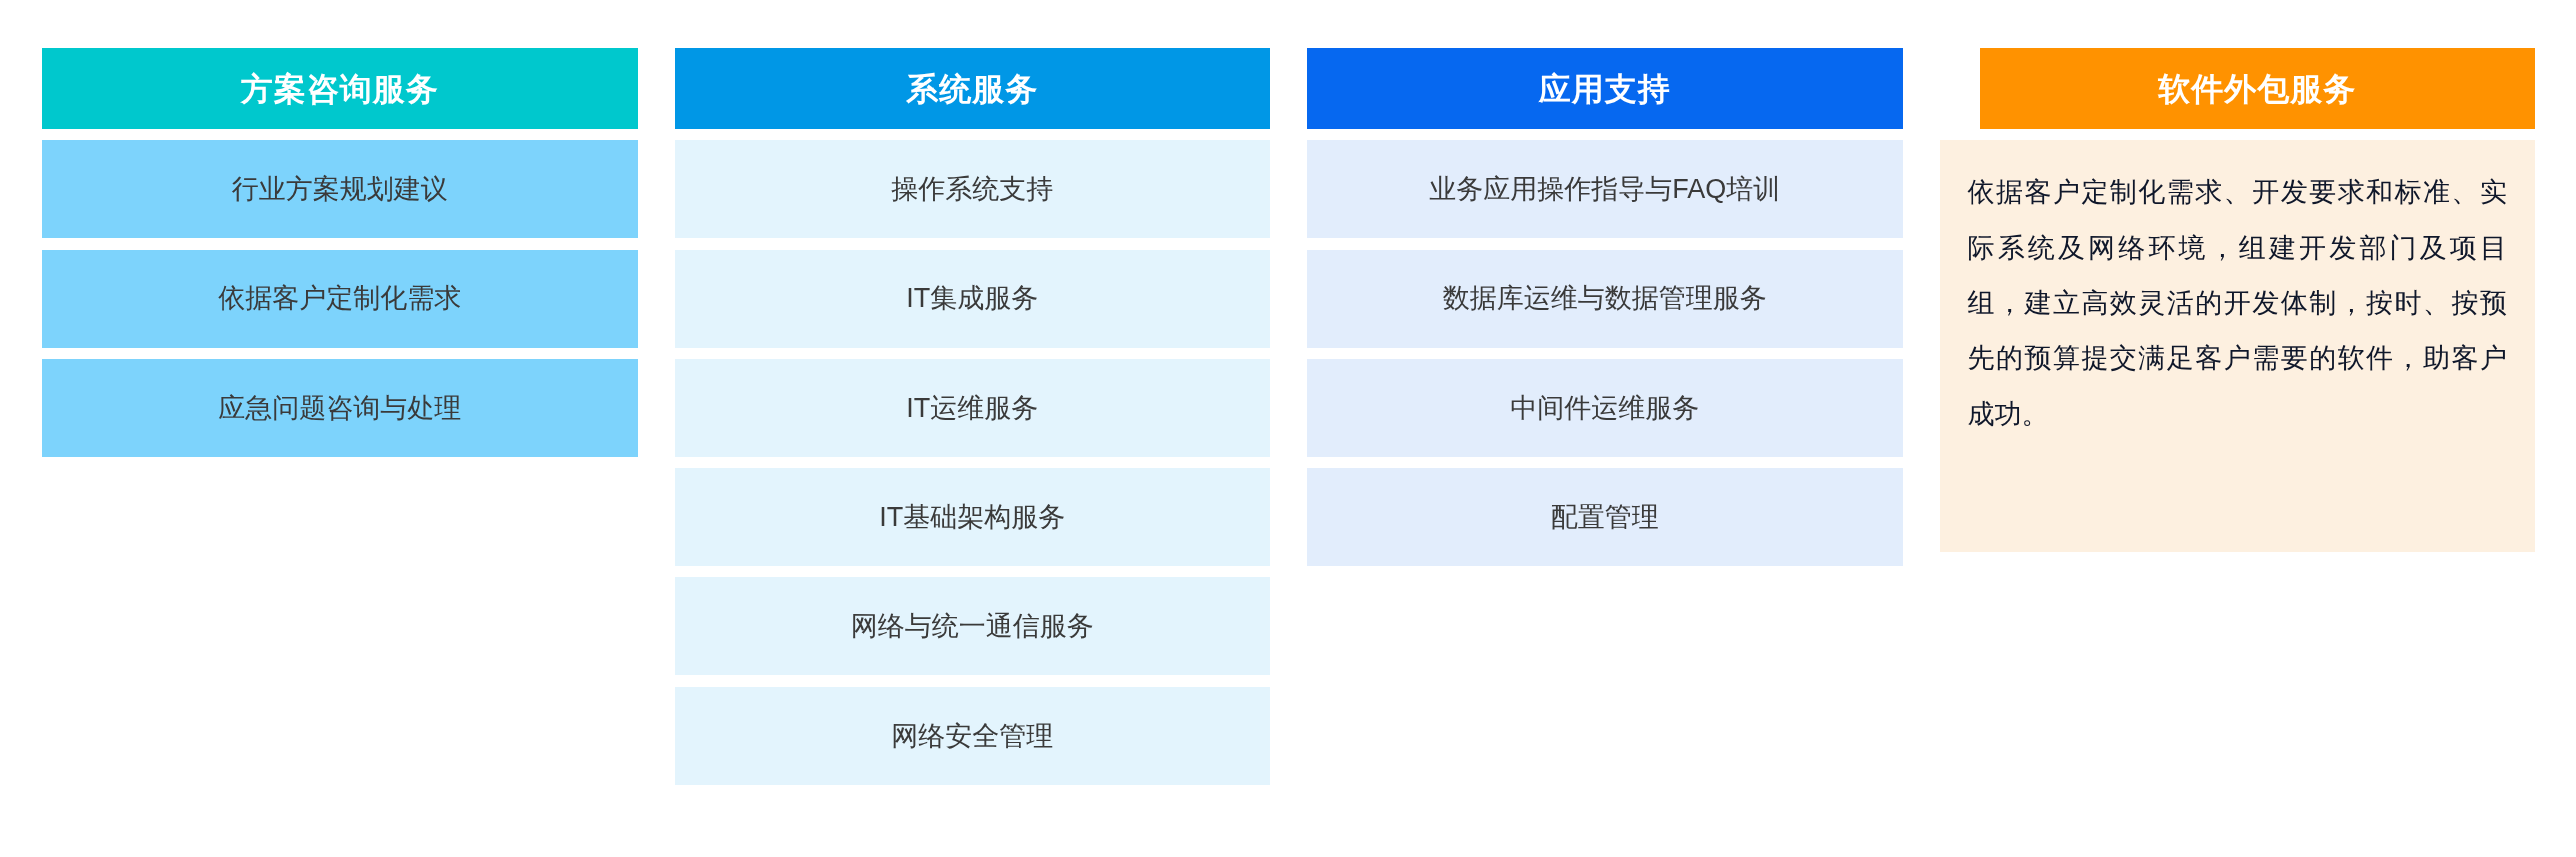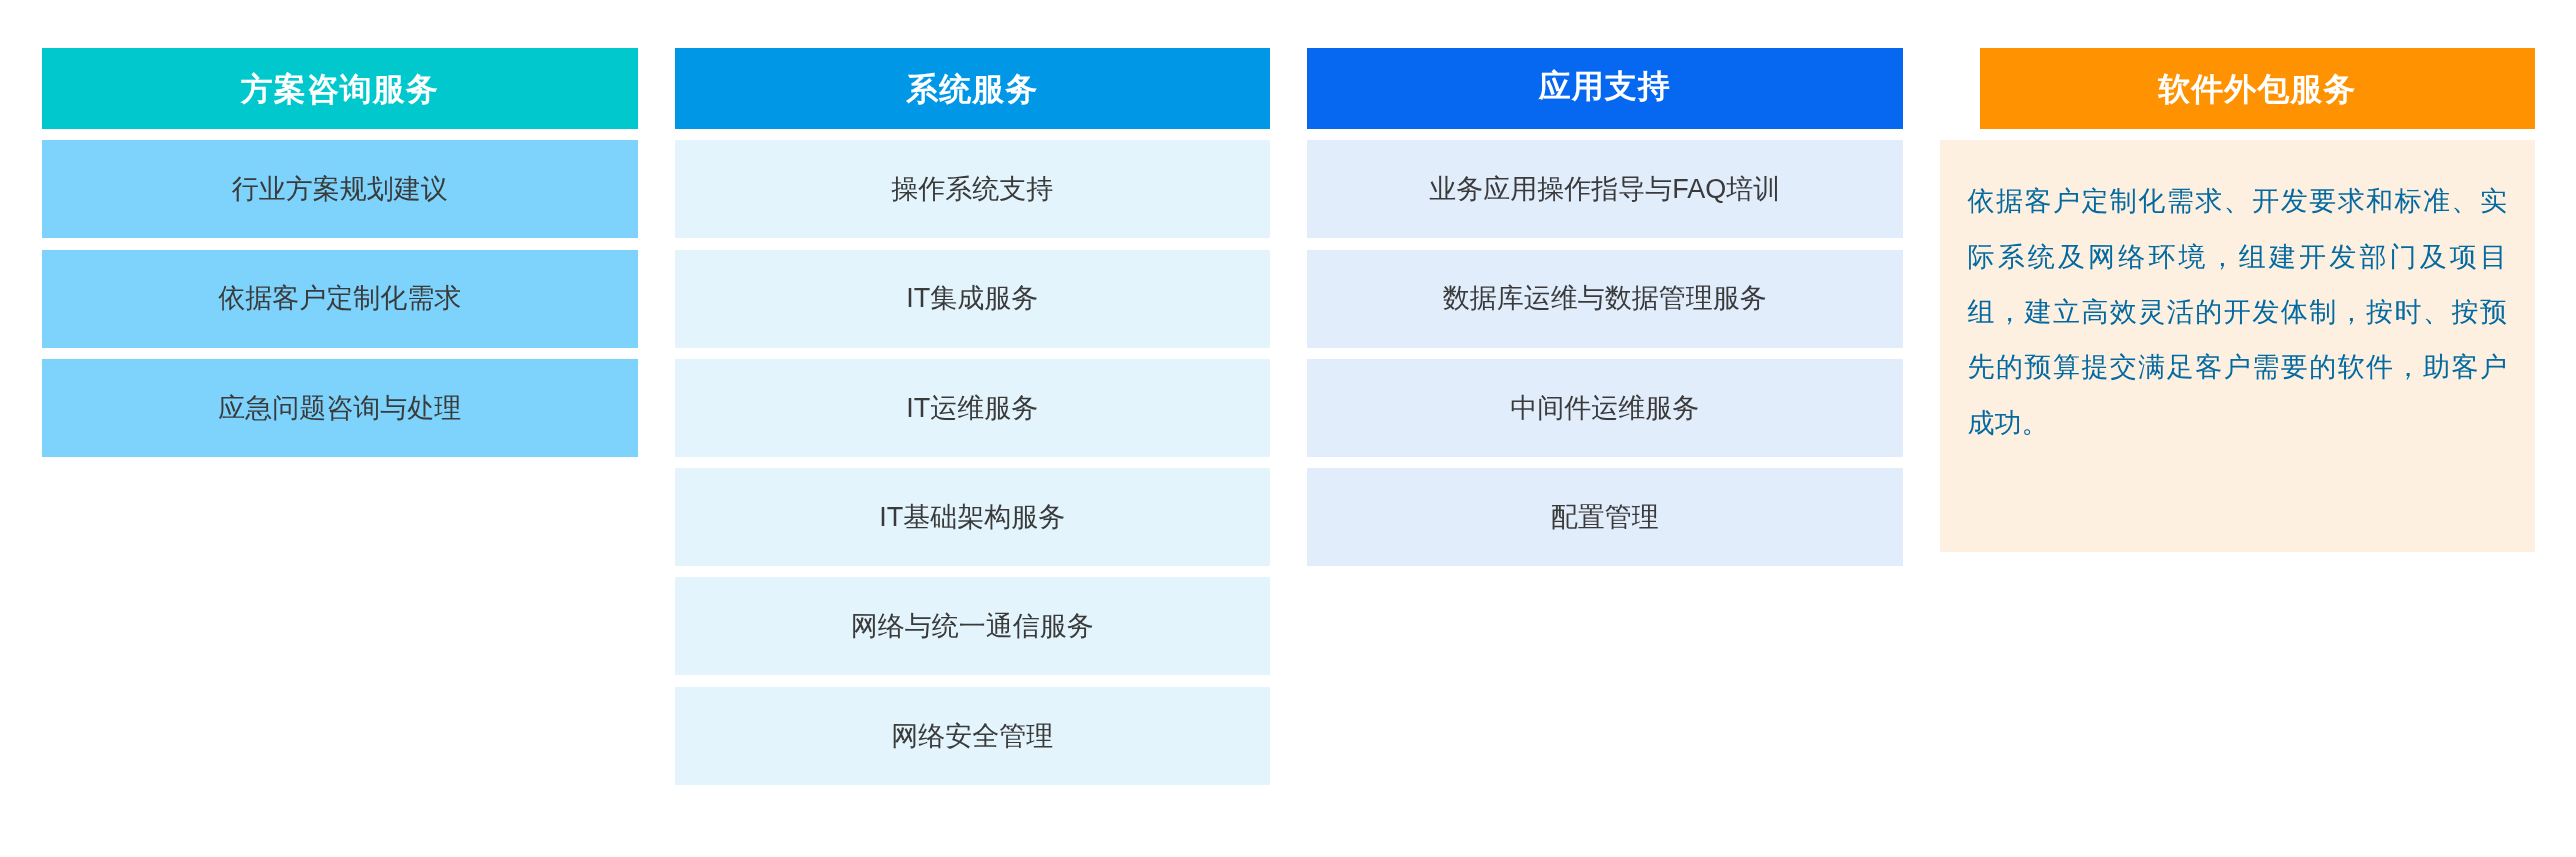--- a/index.html
+++ b/index.html
@@ -57,39 +57,39 @@
     color: #3a3a3a;
     font-size: 27px;
     line-height: 1.35;
     padding: 0 9.3px;
     box-sizing: border-box;
   }
 
   .col-para {
     min-height: 412px;
     display: block;
-    color: #0369a1;
+    color: #0f172a;
     font-size: 27px;
     line-height: 2.05;
-    padding: 34px 28px 29px 28px;
+    padding: 25px 28px 29px 28px;
     box-sizing: border-box;
     text-align: justify;
     text-justify: inter-character;
   }
 
   
   .c1 .col-header { background: #00c8cd; }
   .c1 .col-item   { background: #7dd3fc; }
 
   
   .c2 .col-header { background: #0097e6; }
   .c2 .col-item   { background: #e3f4fd; text-align: center; }
 
   
-  .c3 .col-header { background: #0668f0; font-family: Liberation Mono, monospace; }
+  .c3 .col-header { background: #0668f0; }
   .c3 .col-item   { background: #e2edfc; }
 
   
   .c4 .col-header { background: #ff9200; margin-left: 40px; }
   .c4 .col-para   { background: #fdf0e0; }
 </style>
 </head>
 <body>
 
 <div class="board">

